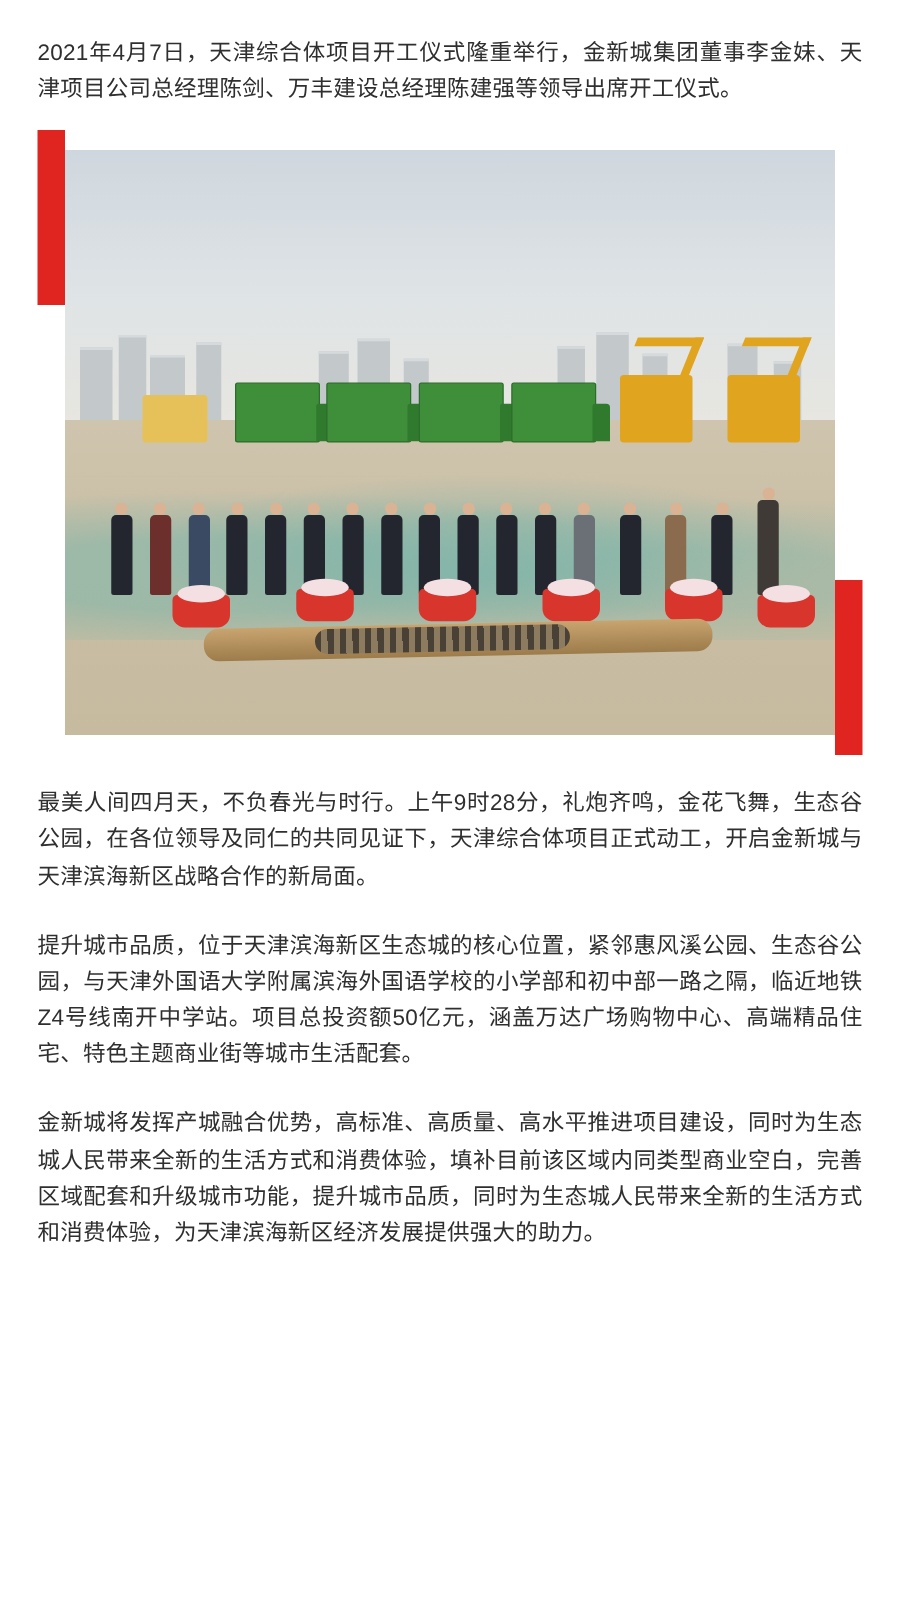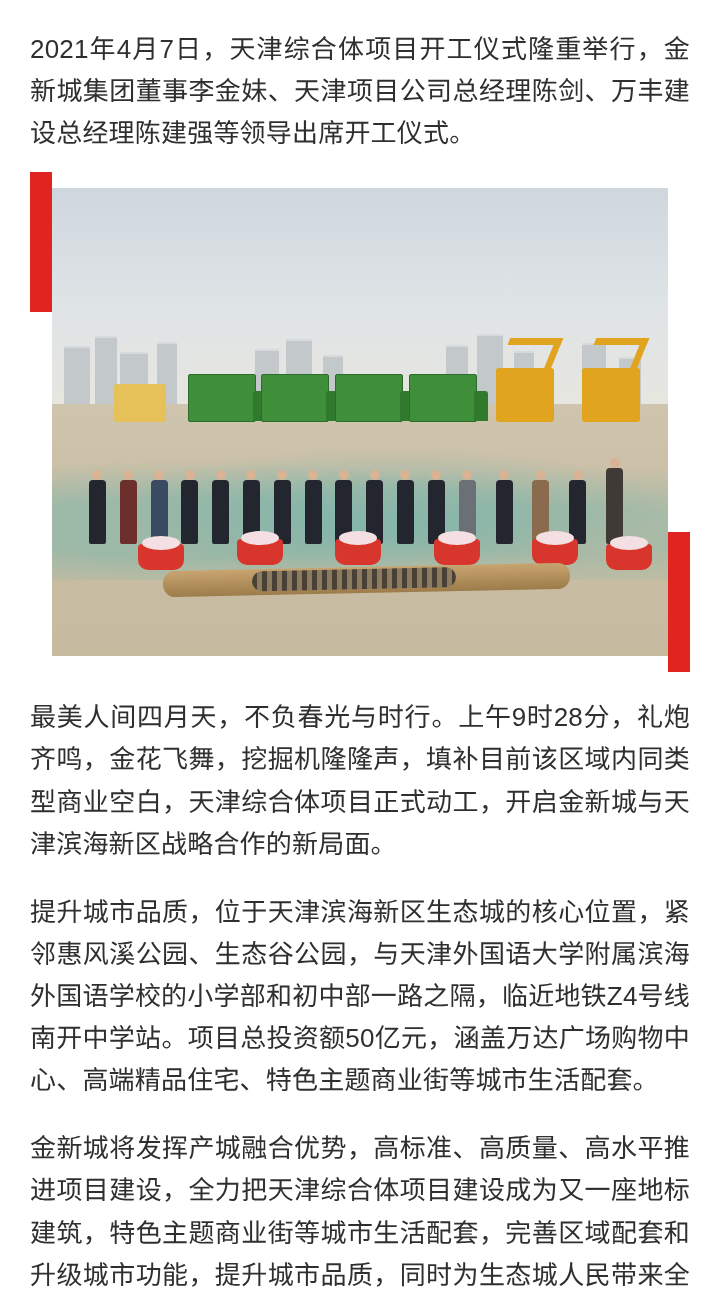--- a/index.html
+++ b/index.html
@@ -14,21 +14,21 @@
     color: #2b2b2b;
     -webkit-font-smoothing: antialiased;
   }
   .page {
     width: 720px;
     box-sizing: border-box;
     padding: 28px 30px 34px 30px;
     background: #ffffff;
   }
   p.para {
-    font-size: 26px;
+    font-size: 18px;
     line-height: 1.62;
     letter-spacing: 0.2px;
     margin: 0 0 26px 0;
     text-align: justify;
     color: #2f2f2f;
     word-break: break-all;
   }
   p.para.first {
     margin-bottom: 18px;
   }
@@ -260,17 +260,17 @@
       <div class="basket" style="left:30%;top:75%"></div>
       <div class="basket" style="left:46%;top:75%"></div>
       <div class="basket" style="left:62%;top:75%"></div>
       <div class="basket" style="left:78%;top:75%"></div>
       <div class="basket" style="left:90%;top:76%"></div>
 
       <div class="bundle"></div>
     </div>
   </div>
 
-  <p class="para">最美人间四月天，不负春光与时行。上午9时28分，礼炮齐鸣，金花飞舞，挖掘机隆隆声，填补目前该区域内同类型商业空白，天津综合体项目正式动工，开启金新城与天津滨海新区战略合作的新局面。</p>
+  <p class="para">最美人间四月天，不负春光与时行。上午9时28分，礼炮齐鸣，金花飞舞，生态谷公园，在各位领导及同仁的共同见证下，天津综合体项目正式动工，开启金新城与天津滨海新区战略合作的新局面。</p>
   <p class="para">提升城市品质，位于天津滨海新区生态城的核心位置，紧邻惠风溪公园、生态谷公园，与天津外国语大学附属滨海外国语学校的小学部和初中部一路之隔，临近地铁Z4号线南开中学站。项目总投资额50亿元，涵盖万达广场购物中心、高端精品住宅、特色主题商业街等城市生活配套。</p>
-  <p class="para">金新城将发挥产城融合优势，高标准、高质量、高水平推进项目建设，全力把天津综合体项目建设成为又一座地标建筑，特色主题商业街等城市生活配套，完善区域配套和升级城市功能，提升城市品质，同时为生态城人民带来全新的生活方式和消费体验，为天津滨海新区经济发展提供强大的助力。</p>
+  <p class="para">金新城将发挥产城融合优势，高标准、高质量、高水平推进项目建设，同时为生态城人民带来全新的生活方式和消费体验，填补目前该区域内同类型商业空白，完善区域配套和升级城市功能，提升城市品质，同时为生态城人民带来全新的生活方式和消费体验，为天津滨海新区经济发展提供强大的助力。</p>
 
 </div>
 
 </body></html>

